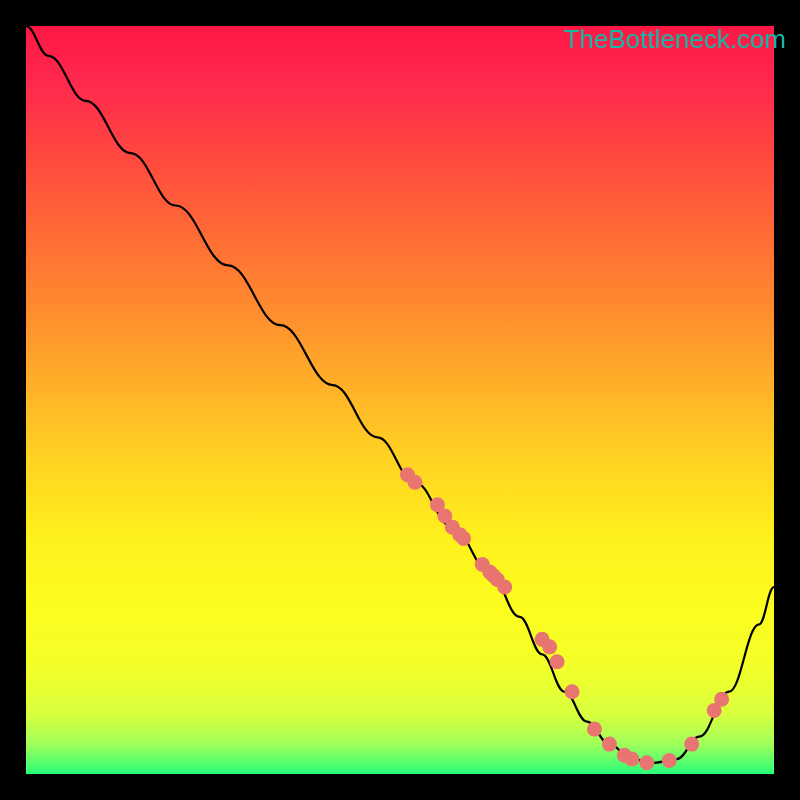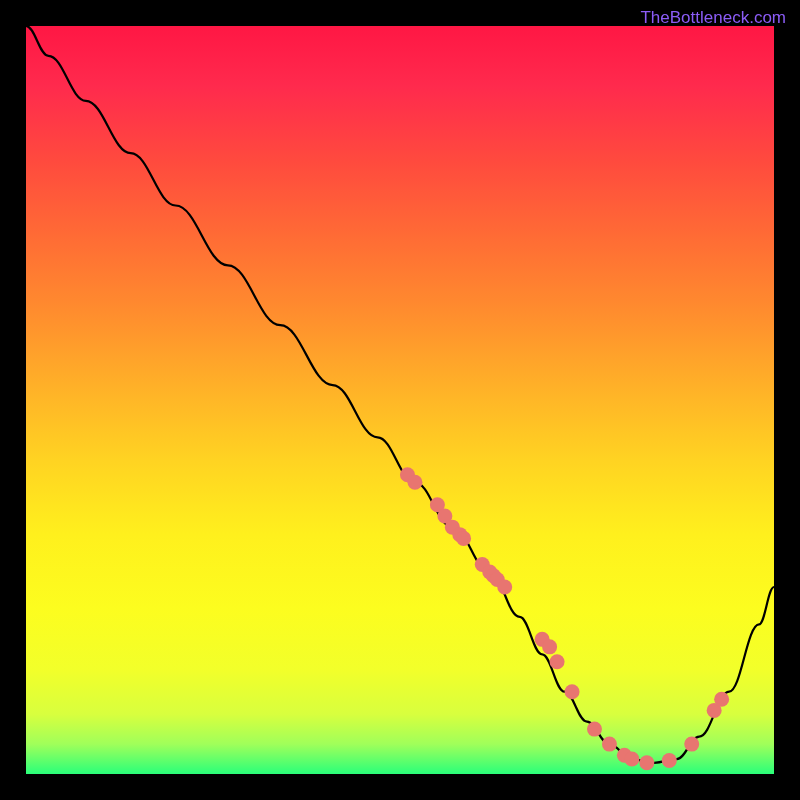--- a/index.html
+++ b/index.html
@@ -1,17 +1,17 @@
 <!DOCTYPE html>
 <html><head>
 <meta charset="utf-8">
 <style>
 *{margin:0;padding:0;box-sizing:border-box}
 body{background:#000;width:800px;height:800px;position:relative;font-family:Arial,sans-serif}
-.watermark{position:absolute;top:8px;right:14px;color:#8b5cf6;font-size:17px;font-weight:400;z-index:10}
+.watermark{position:absolute;top:24px;right:14px;color:#14b8a6;font-size:26px;font-weight:400;z-index:10}
 .chart-area{position:absolute;left:26px;top:26px;width:748px;height:748px;overflow:hidden}
 .gradient-bg{position:absolute;left:0;top:0;width:100%;height:100%;background:linear-gradient(to bottom,
 #ff1744 0%,
 #ff2a4d 8%,
 #ff4a3e 18%,
 #ff6b35 28%,
 #ff8c2e 38%,
 #ffb028 48%,
 #ffd322 58%,
 #fff01d 68%,

